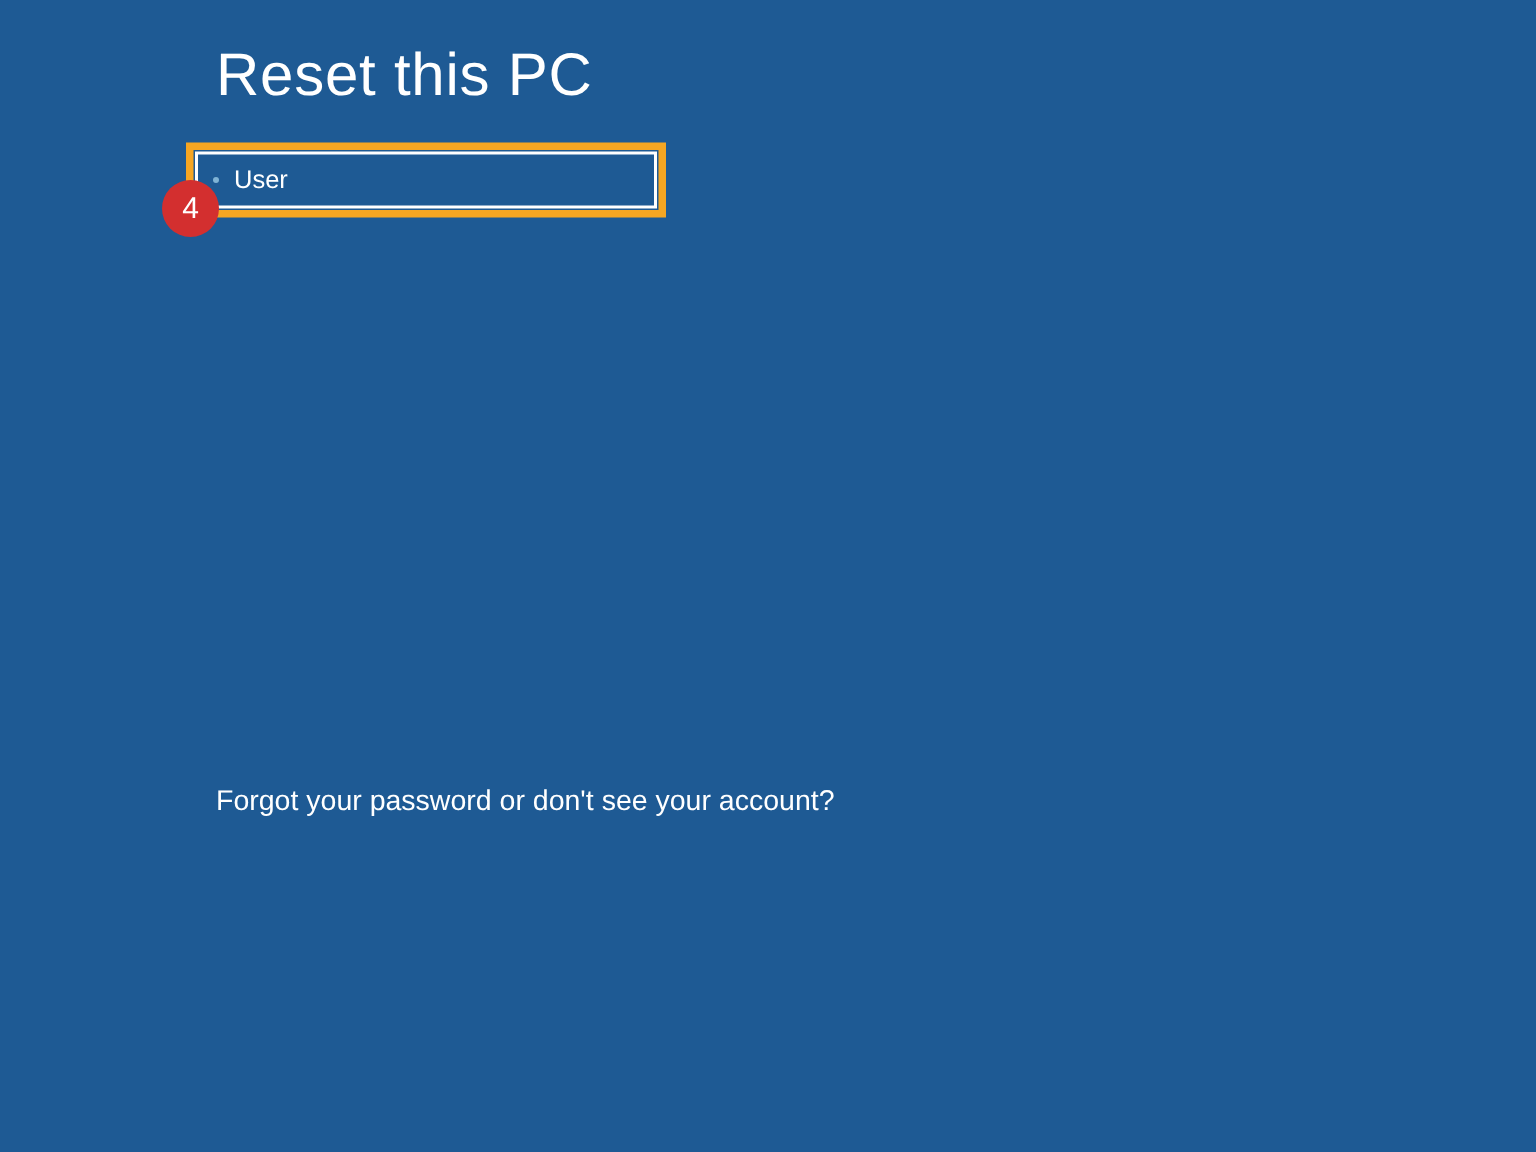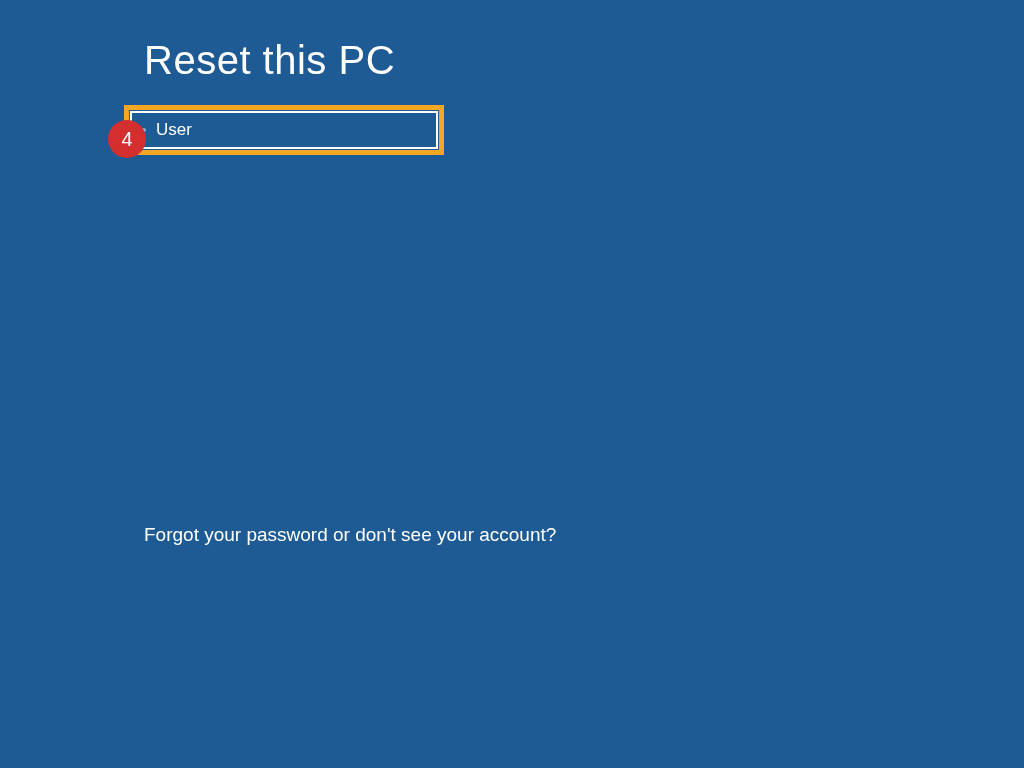--- a/index.html
+++ b/index.html
@@ -11,21 +11,21 @@
       width: 1024px;
       height: 768px;
       background-color: #1e5a94;
       font-family: "Segoe UI", "Segoe UI Light", -apple-system, sans-serif;
       color: #ffffff;
       overflow: hidden;
       position: relative;
     }
     .container {
       padding-left: 144px;
-      padding-top: 38px;
+      padding-top: 28px;
     }
     .page-title {
       font-size: 40px;
       font-weight: 300;
       letter-spacing: 0.5px;
       margin-bottom: 28px;
     }
     .subtitle {
       font-size: 13px;
       font-weight: 400;

